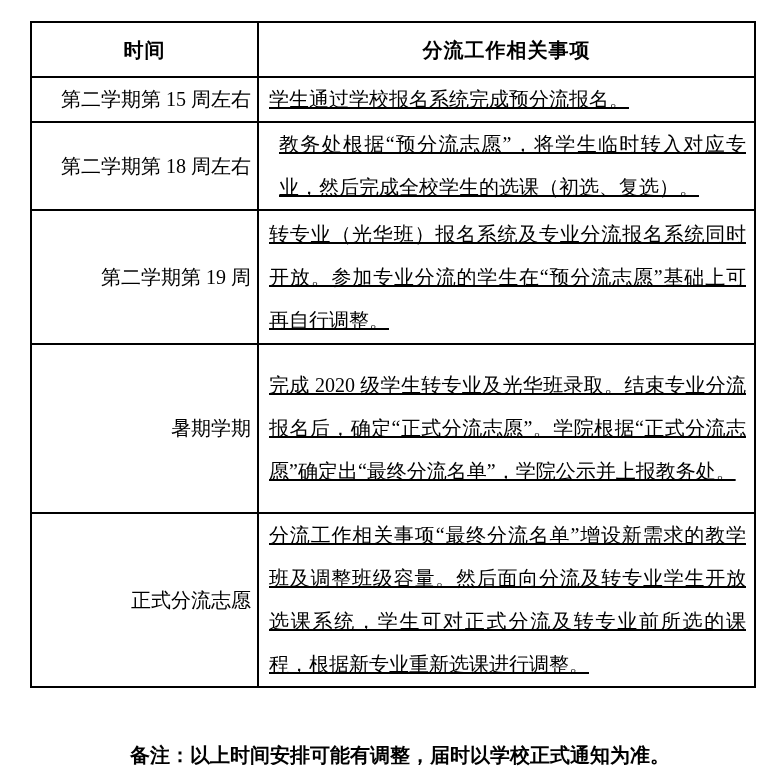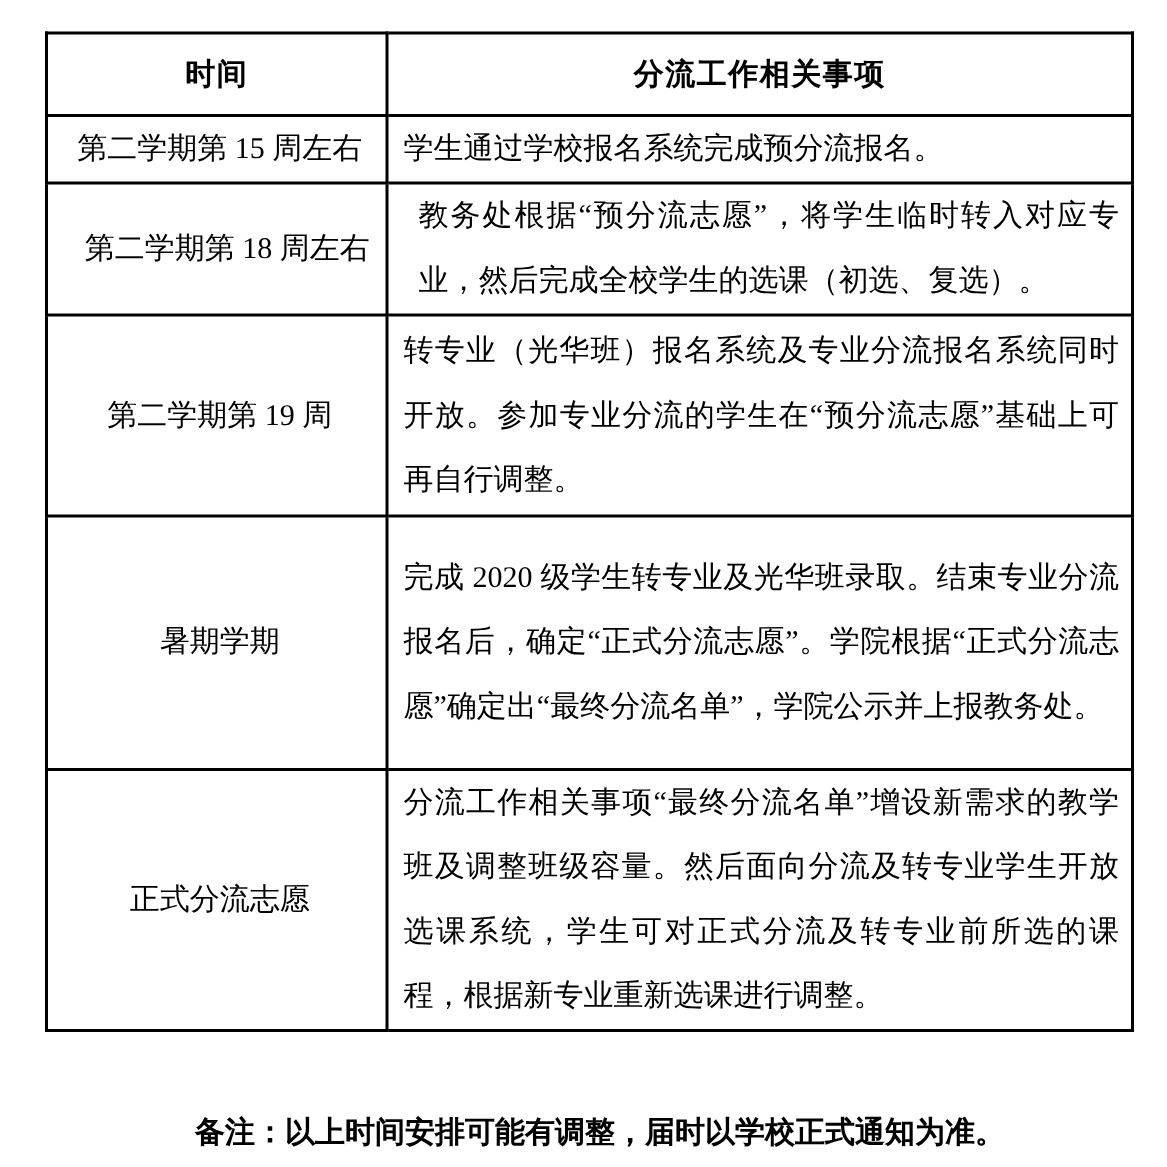--- a/index.html
+++ b/index.html
@@ -36,26 +36,27 @@
   }
   table.schedule th {
     font-weight: bold;
     text-align: center;
     height: 51px;
     line-height: 26px;
     letter-spacing: 1px;
   }
   td.time-cell {
     padding: 0 6px 0 10px;
-    text-align: center;
+    text-align: right;
   }
   td.detail-cell {
     padding: 0 8px 0 10px;
     text-align: justify;
     text-justify: inter-ideograph;
+    text-decoration: underline;
   }
   tr.h-46  td { height: 42px; }
   tr.h-86  td { height: 82px; padding-left: 20px; }
   tr.h-136 td { height: 132px; }
   tr.h-171 td { height: 167px; }
   tr.h-176 td { height: 172px; }
   tr.h-39  td { height: 35px; }
   .footnote {
     position: absolute;
     left: 40px;

